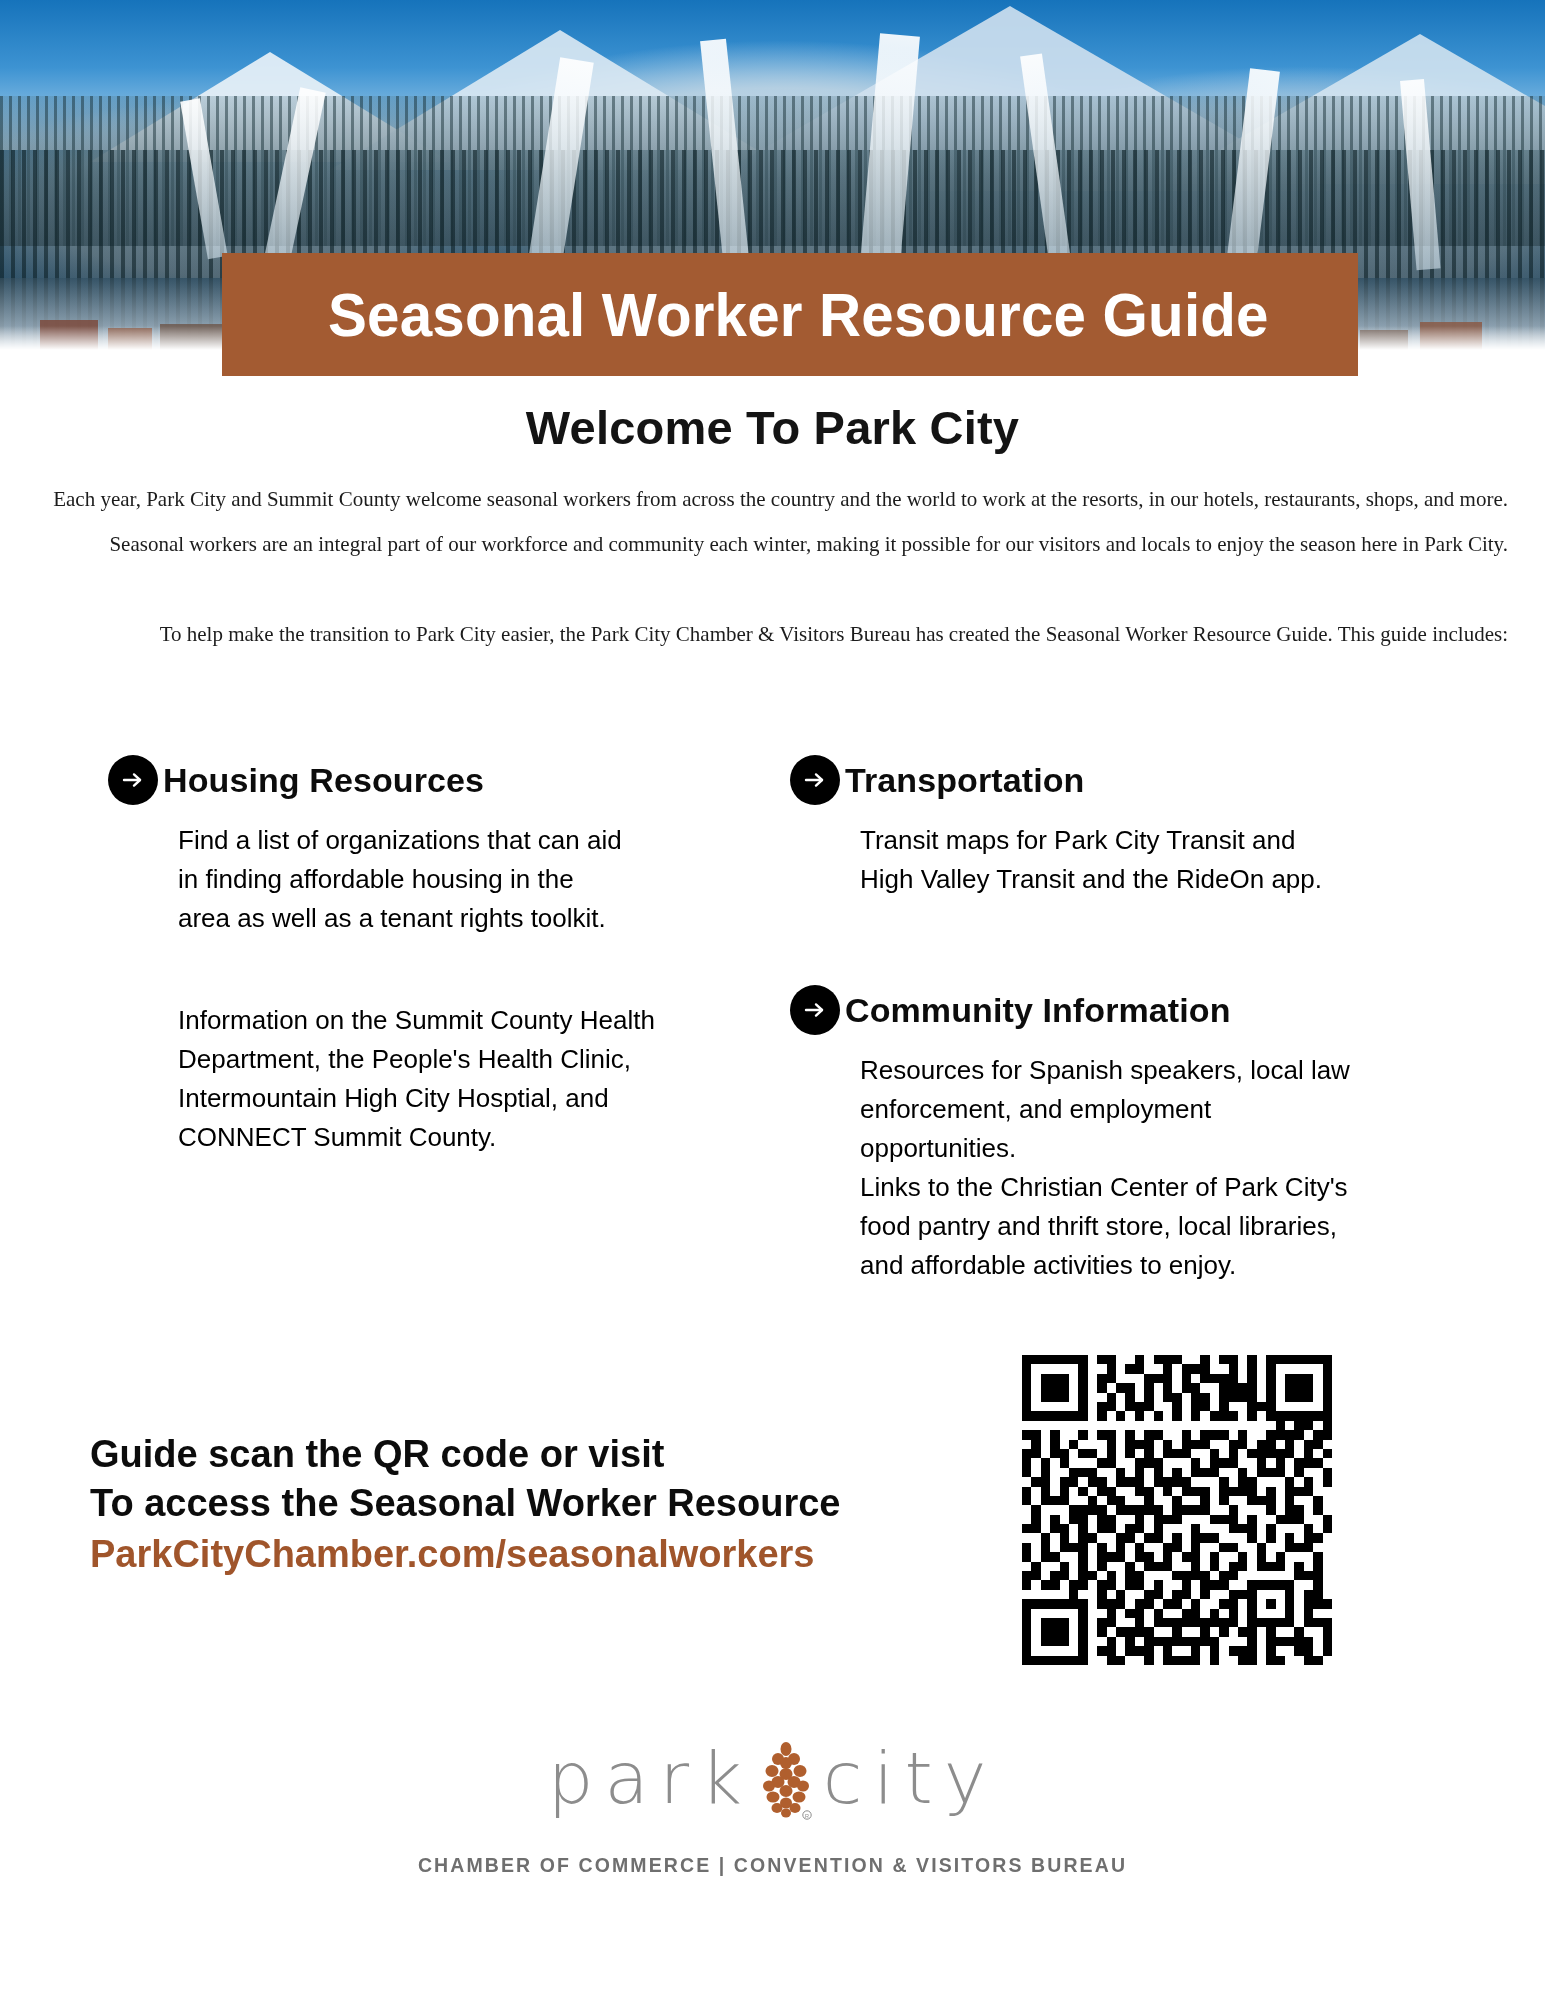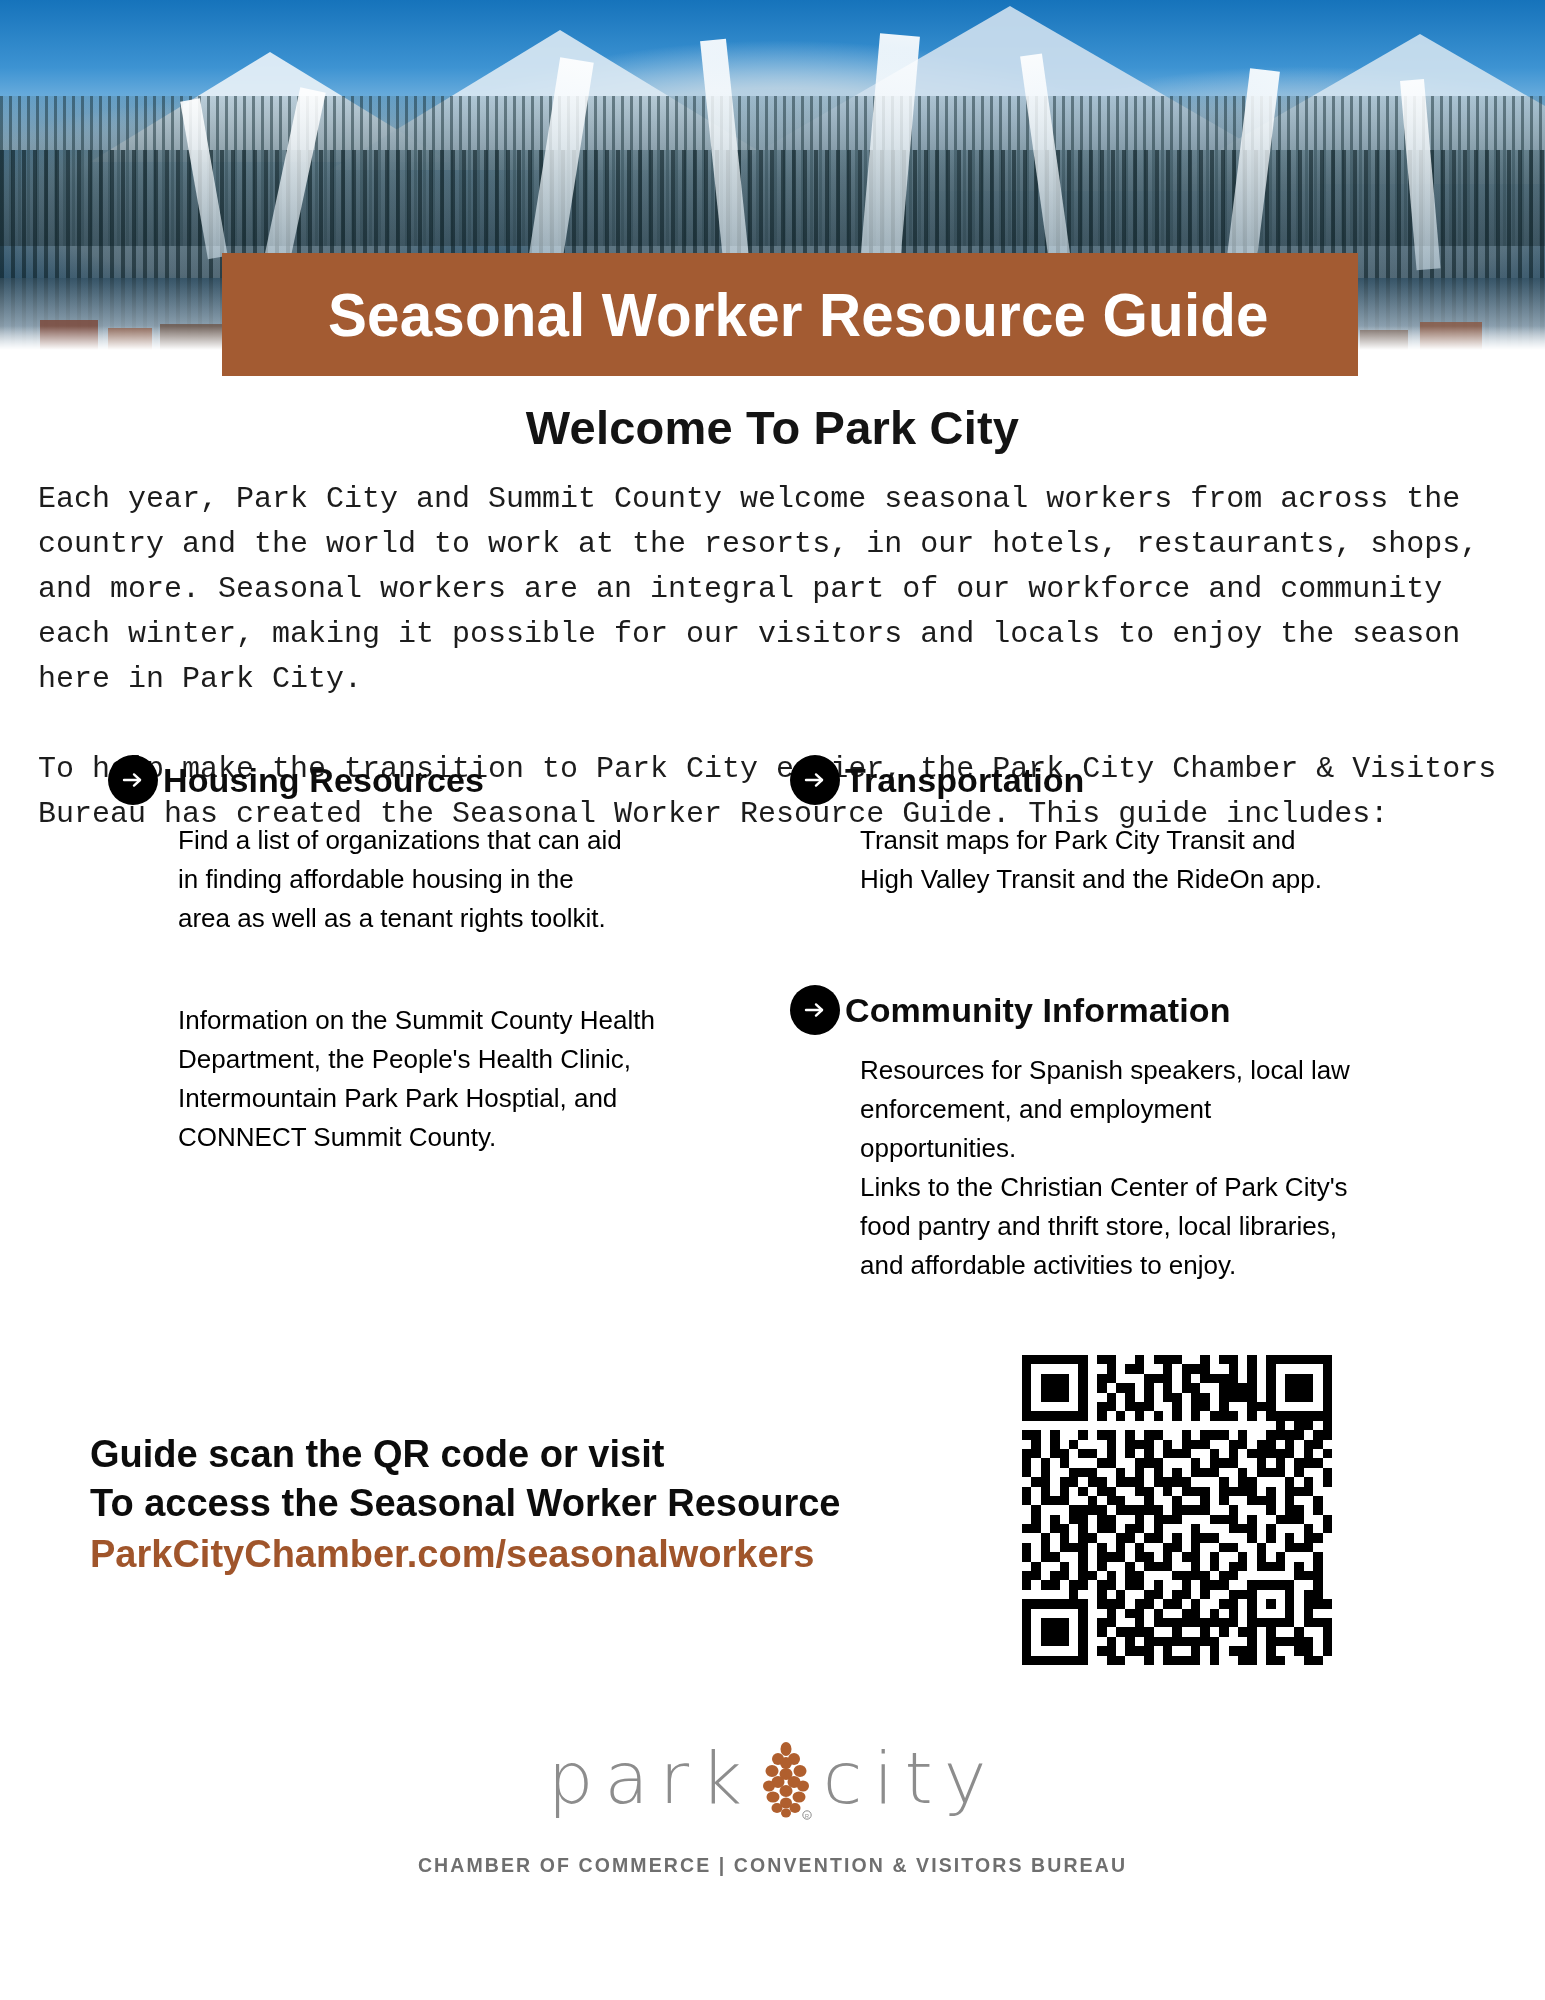--- a/index.html
+++ b/index.html
@@ -162,23 +162,23 @@
     font-weight: bold;
     color: #141414;
     letter-spacing: .2px;
   }
 
   
   .intro {
     position: absolute;
     left: 38px; top: 477px;
     width: 1470px;
-    text-align: left;
-    font-family: Liberation Mono, monospace;
-    font-size: 30px;
+    text-align: right;
+    font-family: Liberation Serif, serif;
+    font-size: 21px;
     line-height: 45px;
     color: #1c1c1c;
   }
   .intro p + p { margin-top: 45px; }
 
   
   .features {
     position: absolute;
     left: 0; top: 755px;
     width: 1545px;
@@ -369,21 +369,21 @@
         </span>
         <span class="feat-title">Transportation</span>
       </div>
       <div class="feat-body">Transit maps for Park City Transit and
 High Valley Transit and the RideOn app.</div>
     </div>
 
     <div class="feat c1 r2">
       <div class="feat-body">Information on the Summit County Health
 Department, the People's Health Clinic,
-Intermountain Park Park Hosptial, and
+Intermountain High City Hosptial, and
 CONNECT Summit County.</div>
     </div>
 
     <div class="feat c2 r2">
       <div class="feat-head">
         <span class="arrow-badge">
           <svg width="28" height="28" viewBox="0 0 28 28" aria-hidden="true">
             <path d="M5 14 H21" stroke="#ffffff" stroke-width="2.4" stroke-linecap="round" fill="none"></path>
             <path d="M15 8.4 L21 14 L15 19.6" stroke="#ffffff" stroke-width="2.4" stroke-linecap="round" stroke-linejoin="round" fill="none"></path>
           </svg>

